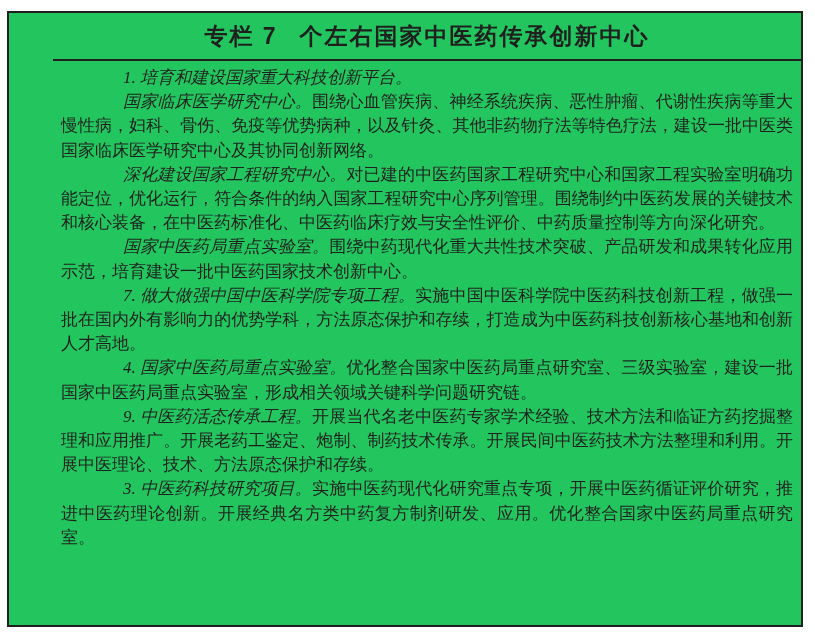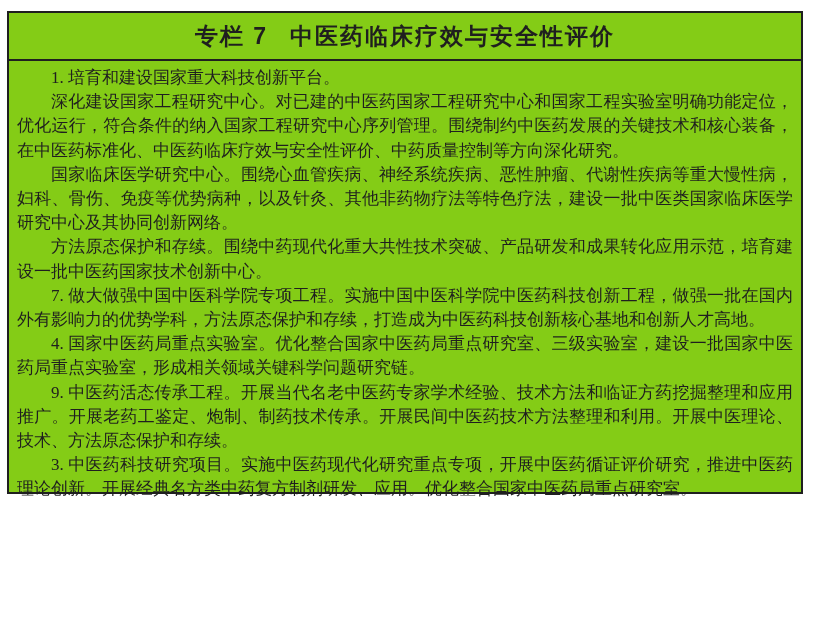--- a/index.html
+++ b/index.html
@@ -7,24 +7,25 @@
     width: 815px; height: 636px;
     background: #ffffff;
     position: relative;
     font-family: "Liberation Serif", "DejaVu Serif", serif;
     color: #1f1f1f;
     overflow: hidden;
   }
   .frame {
     position: absolute;
     left: 7px; top: 11px;
-    width: 796px; height: 483px;
+    width: 796px; height: 616px;
     box-sizing: border-box;
     border: 2px solid #1f1f1f;
-    background: #84cc16;
+    background: #22c55e;
+    padding-left: 44px;
   }
   .title-bar {
     height: 48px;
     box-sizing: border-box;
     border-bottom: 2px solid #1f1f1f;
     display: flex;
     align-items: center;
     justify-content: center;
     gap: 22px;
     font-family: "Liberation Sans", "DejaVu Sans", sans-serif;
@@ -39,36 +40,38 @@
     line-height: 24.2px;
     text-align: justify;
     text-justify: inter-ideograph;
     word-break: break-all;
   }
   .content p {
     margin: 0;
     text-indent: 2em;
   }
   .lead {
+    font-style: italic;
+    margin-left: 28px;
   }
 </style>
 </head>
 <body>
 
 <div class="frame">
 
   <div class="title-bar">
     <span>专栏 7</span>
-    <span>中医药临床疗效与安全性评价</span>
+    <span>个左右国家中医药传承创新中心</span>
   </div>
 
   <div class="content">
     <p><span class="lead">1. 培育和建设国家重大科技创新平台。</span><span></span></p>
+    <p><span class="lead">国家临床医学研究中心。</span><span>围绕心血管疾病、神经系统疾病、恶性肿瘤、代谢性疾病等重大慢性病，妇科、骨伤、免疫等优势病种，以及针灸、其他非药物疗法等特色疗法，建设一批中医类国家临床医学研究中心及其协同创新网络。</span></p>
     <p><span class="lead">深化建设国家工程研究中心。</span><span>对已建的中医药国家工程研究中心和国家工程实验室明确功能定位，优化运行，符合条件的纳入国家工程研究中心序列管理。围绕制约中医药发展的关键技术和核心装备，在中医药标准化、中医药临床疗效与安全性评价、中药质量控制等方向深化研究。</span></p>
-    <p><span class="lead">国家临床医学研究中心。</span><span>围绕心血管疾病、神经系统疾病、恶性肿瘤、代谢性疾病等重大慢性病，妇科、骨伤、免疫等优势病种，以及针灸、其他非药物疗法等特色疗法，建设一批中医类国家临床医学研究中心及其协同创新网络。</span></p>
-    <p><span class="lead">方法原态保护和存续。</span><span>围绕中药现代化重大共性技术突破、产品研发和成果转化应用示范，培育建设一批中医药国家技术创新中心。</span></p>
+    <p><span class="lead">国家中医药局重点实验室。</span><span>围绕中药现代化重大共性技术突破、产品研发和成果转化应用示范，培育建设一批中医药国家技术创新中心。</span></p>
     <p><span class="lead">7. 做大做强中国中医科学院专项工程。</span><span>实施中国中医科学院中医药科技创新工程，做强一批在国内外有影响力的优势学科，方法原态保护和存续，打造成为中医药科技创新核心基地和创新人才高地。</span></p>
     <p><span class="lead">4. 国家中医药局重点实验室。</span><span>优化整合国家中医药局重点研究室、三级实验室，建设一批国家中医药局重点实验室，形成相关领域关键科学问题研究链。</span></p>
     <p><span class="lead">9. 中医药活态传承工程。</span><span>开展当代名老中医药专家学术经验、技术方法和临证方药挖掘整理和应用推广。开展老药工鉴定、炮制、制药技术传承。开展民间中医药技术方法整理和利用。开展中医理论、技术、方法原态保护和存续。</span></p>
     <p><span class="lead">3. 中医药科技研究项目。</span><span>实施中医药现代化研究重点专项，开展中医药循证评价研究，推进中医药理论创新。开展经典名方类中药复方制剂研发、应用。优化整合国家中医药局重点研究室。</span></p>
   </div>
 
 </div>
 
 </body></html>

